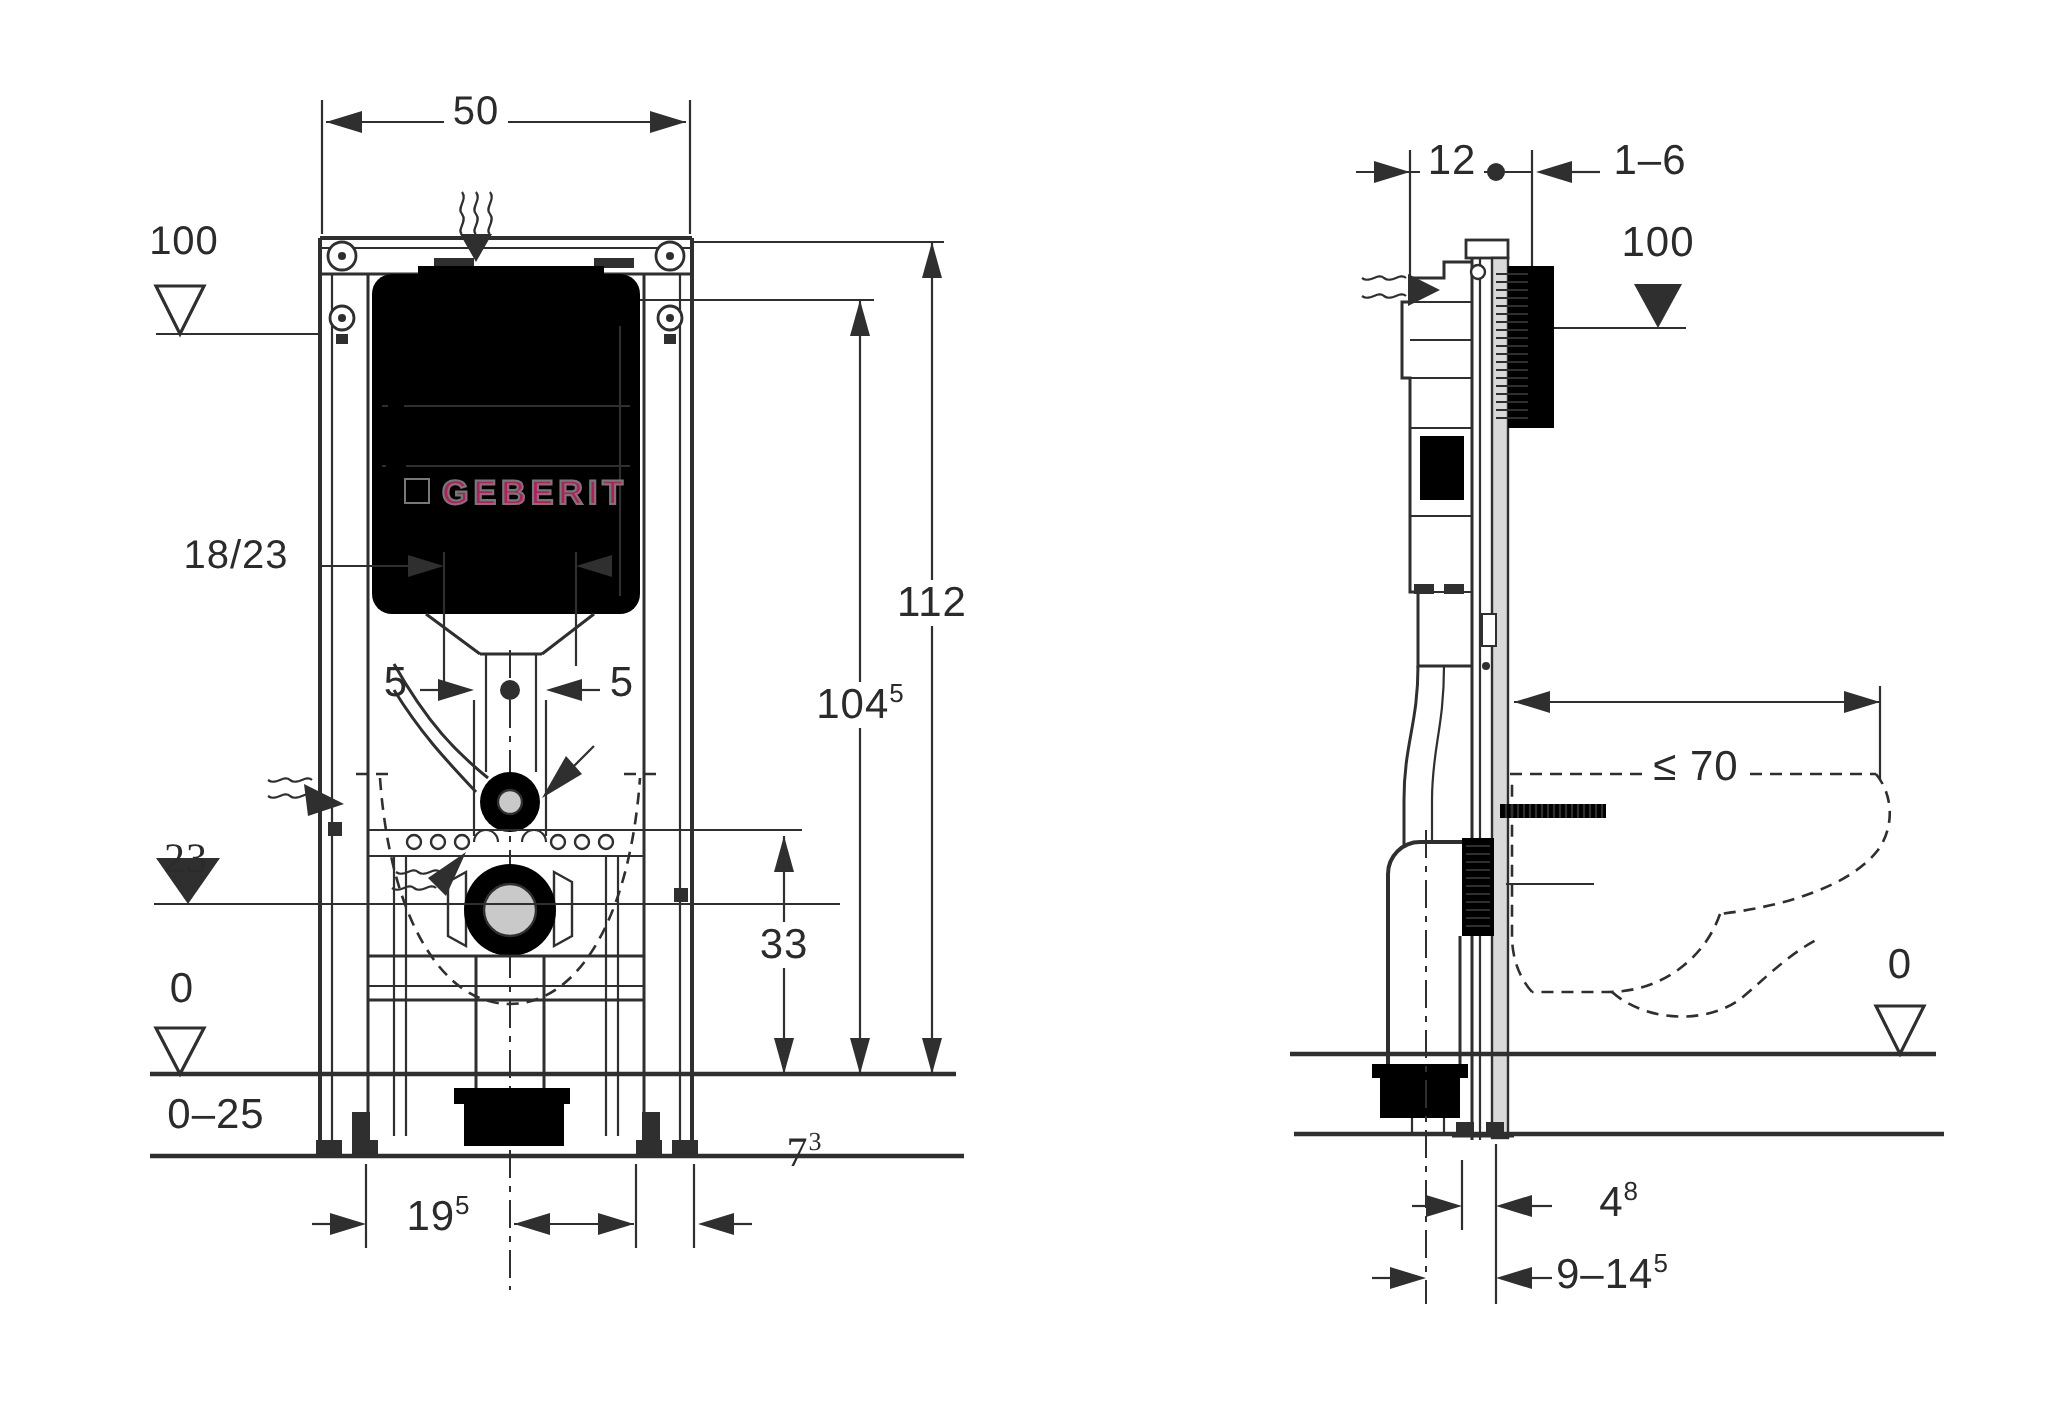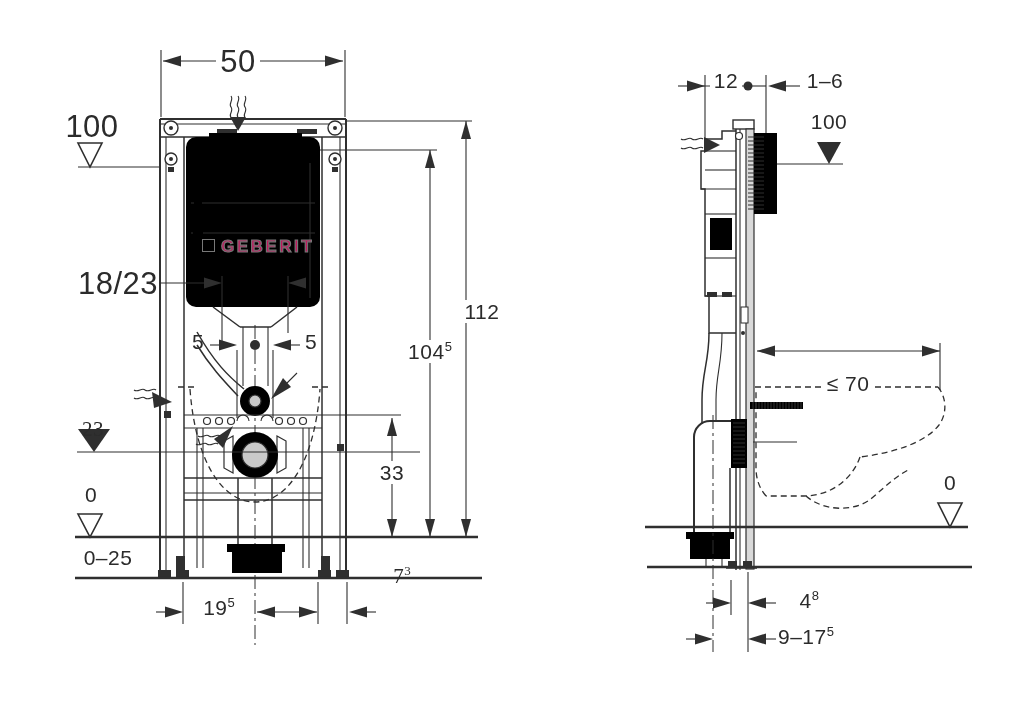--- a/index.html
+++ b/index.html
@@ -1,19 +1,19 @@
 <!DOCTYPE html>
 <html><head>
 <meta charset="utf-8">
 <style>
   html,body{margin:0;padding:0;background:#fff;}
   #stage{position:relative;width:1024px;height:708px;background:#fff;overflow:hidden;
          font-family:"Liberation Sans",sans-serif;}
   #drawing{position:absolute;left:0;top:0;}
-  .dim{position:absolute;color:#2b2b2b;font-size:31px;line-height:1;text-align:center;
+  .dim{position:absolute;color:#2b2b2b;font-size:20px;line-height:1;text-align:center;
        white-space:nowrap;letter-spacing:0.5px;}
   .dim sup{font-size:62%;vertical-align:super;letter-spacing:0;}
   .bg{background:#fff;padding:0 4px;}
   .small{font-size:21px;}
   #logo-text{position:absolute;left:221px;top:238px;width:100px;font-size:17px;font-weight:bold;
       letter-spacing:2.5px;color:#be185d;-webkit-text-stroke:1.1px #787878;line-height:1;}
   #logo-square{position:absolute;left:202px;top:239px;width:11px;height:11px;border:1.6px solid #787878;}
   svg line, svg path, svg polyline{stroke:#2f2f2f;fill:none;}
   svg .thin{stroke-width:1.1;}
   svg .med{stroke-width:1.5;}
@@ -366,28 +366,28 @@
 <div class="dim" style="left:210px;top:46px;width:56px;"><span class="bg">50</span></div>
 <div class="dim" style="left:63px;top:111px;width:58px;"><span>100</span></div>
 <div class="dim" style="left:72px;top:268px;width:92px;"><span>18/23</span></div>
 <div class="dim small" style="left:186px;top:331px;width:24px;"><span>5</span></div>
 <div class="dim small" style="left:299px;top:331px;width:24px;"><span>5</span></div>
 <div class="dim small" style="left:72px;top:419px;width:42px;font-family:Liberation Serif, serif;"><span>23</span></div>
 <div class="dim small" style="left:79px;top:484px;width:24px;"><span>0</span></div>
 <div class="dim small" style="left:70px;top:547px;width:76px;"><span>0–25</span></div>
 <div class="dim small" style="left:371px;top:462px;width:42px;"><span class="bg">33</span></div>
 <div class="dim small" style="left:395px;top:340px;width:70px;"><span class="bg"><span>104</span><sup>5</sup></span></div>
-<div class="dim small" style="left:441px;top:301px;width:50px;margin-left:16px;"><span class="bg">112</span></div>
+<div class="dim small" style="left:441px;top:291px;width:50px;"><span class="bg">112</span></div>
 <div class="dim small" style="left:193px;top:596px;width:52px;"><span>19</span><sup>5</sup></div>
 <div class="dim small" style="left:380px;top:564px;width:44px;font-family:Liberation Serif, serif;"><span>7</span><sup>3</sup></div>
 
 <div class="dim small" style="left:708px;top:70px;width:36px;"><span class="bg">12</span></div>
 <div class="dim small" style="left:797px;top:70px;width:56px;"><span>1–6</span></div>
 <div class="dim small" style="left:800px;top:111px;width:58px;"><span>100</span></div>
 <div class="dim small" style="left:810px;top:337px;width:76px;margin-top:36px;"><span class="bg">≤ 70</span></div>
 <div class="dim small" style="left:938px;top:472px;width:24px;"><span>0</span></div>
 <div class="dim small" style="left:775px;top:589px;width:44px;text-align:right;"><span>4</span><sup>8</sup></div>
-<div class="dim small" style="left:778px;top:625px;width:96px;text-align:left;"><span>9–17</span><sup>5</sup></div>
+<div class="dim small" style="left:778px;top:625px;width:96px;text-align:left;"><span>9–14</span><sup>5</sup></div>
 
 <div id="logo-square"></div>
 <div id="logo-text">GEBERIT</div>
 
 </div>
 
 </body></html>

